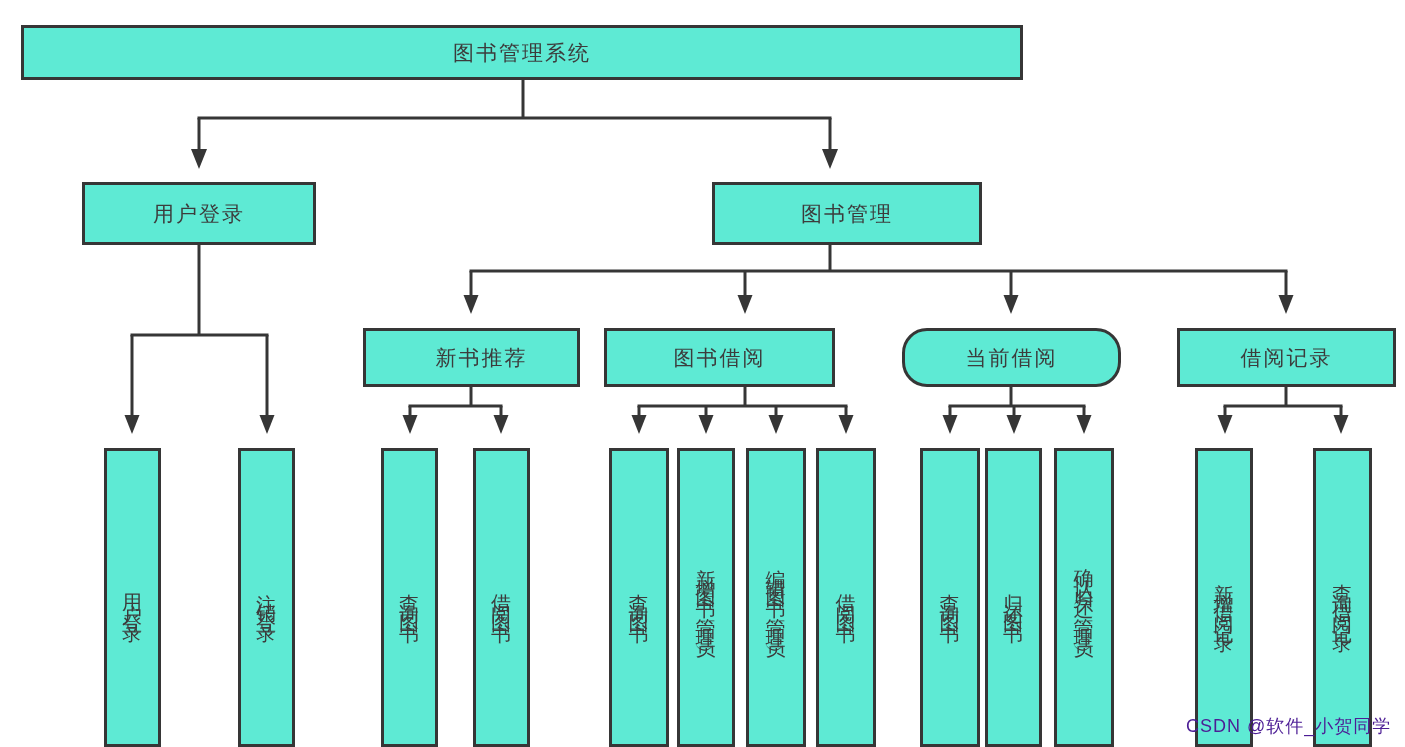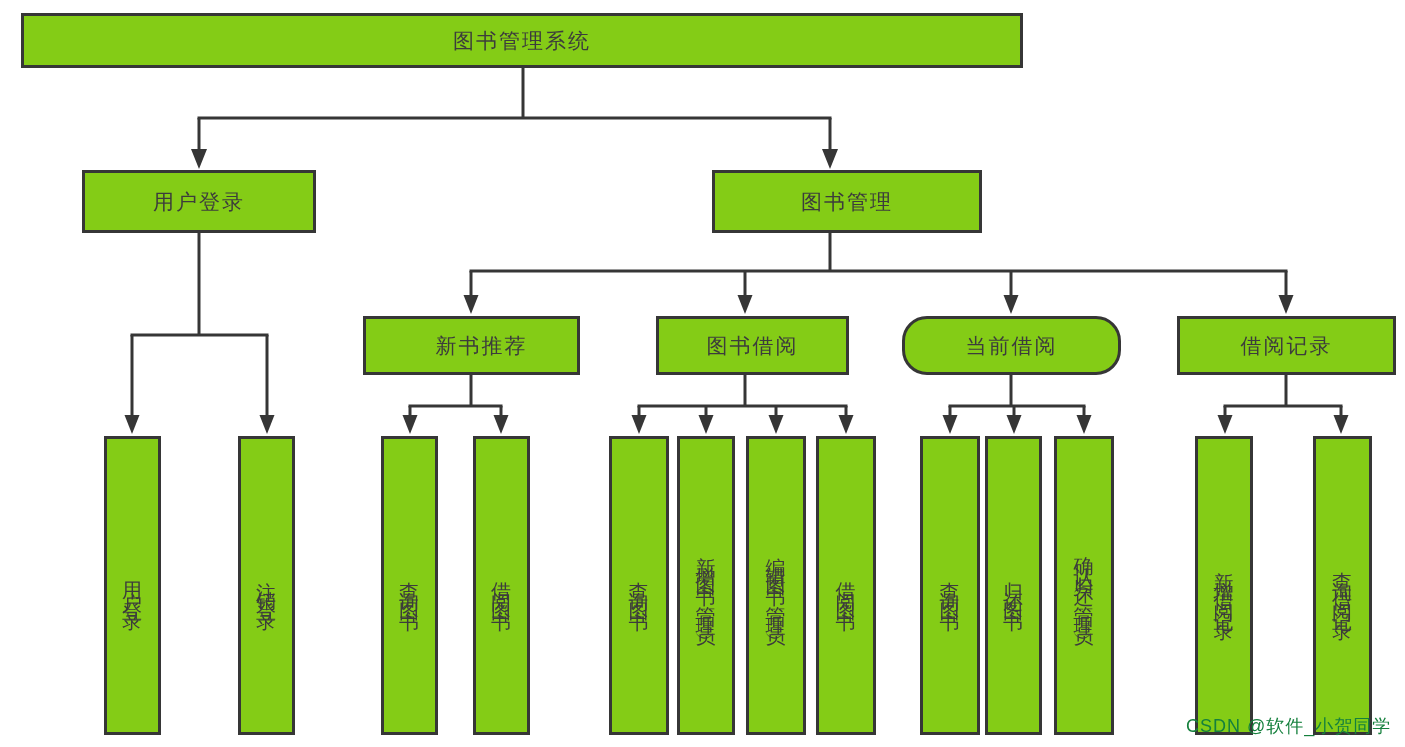--- a/index.html
+++ b/index.html
@@ -8,44 +8,45 @@
     width:1405px;height:747px;
     background:#ffffff;
     font-family:"Liberation Sans","DejaVu Sans",sans-serif;
     overflow:hidden;
   }
   svg.connectors{position:absolute;left:0;top:0;z-index:1;}
   .box{
     position:absolute;
     box-sizing:border-box;
     border:3px solid #363636;
-    background:#84cc16;
+    background:#5eead4;
     display:flex;align-items:center;justify-content:center;
     color:#3c3c3c;
     z-index:2;
+    margin-top:12px;
   }
   .box.h .label{
     font-size:21px;
     letter-spacing:2px;
     white-space:nowrap;
   }
   .box.v .label{
     writing-mode:vertical-rl;
     text-orientation:mixed;
     font-size:20px;
     letter-spacing:10px;
     line-height:1;
     white-space:nowrap;
   }
   .watermark{
     position:absolute;
     left:1186px;top:714px;
     font-size:18px;
     letter-spacing:1px;
-    color:#15803d;
+    color:#4c1d95;
     z-index:3;
     white-space:nowrap;
   }
 </style>
 </head>
 <body>
 
 <div class="stage">
 
   <svg class="connectors" width="1405" height="747" viewBox="0 0 1405 747">
@@ -122,21 +123,21 @@
   <div class="box h" style="left:82px;top:170px;width:234px;height:63px;">
     <span class="label">用户登录</span>
   </div>
   <div class="box h" style="left:712px;top:170px;width:270px;height:63px;">
     <span class="label">图书管理</span>
   </div>
 
   <div class="box h" style="left:363px;top:316px;width:217px;height:59px;padding-left:20px;">
     <span class="label">新书推荐</span>
   </div>
-  <div class="box h" style="left:656px;top:316px;width:193px;height:59px;">
+  <div class="box h" style="left:604px;top:316px;width:231px;height:59px;">
     <span class="label">图书借阅</span>
   </div>
   <div class="box h" style="left:902px;top:316px;width:219px;height:59px;border-radius:25px;">
     <span class="label">当前借阅</span>
   </div>
   <div class="box h" style="left:1177px;top:316px;width:219px;height:59px;text-align:right;">
     <span class="label">借阅记录</span>
   </div>
 
   <div class="box v" style="left:104px;top:436px;width:57px;height:299px;">

